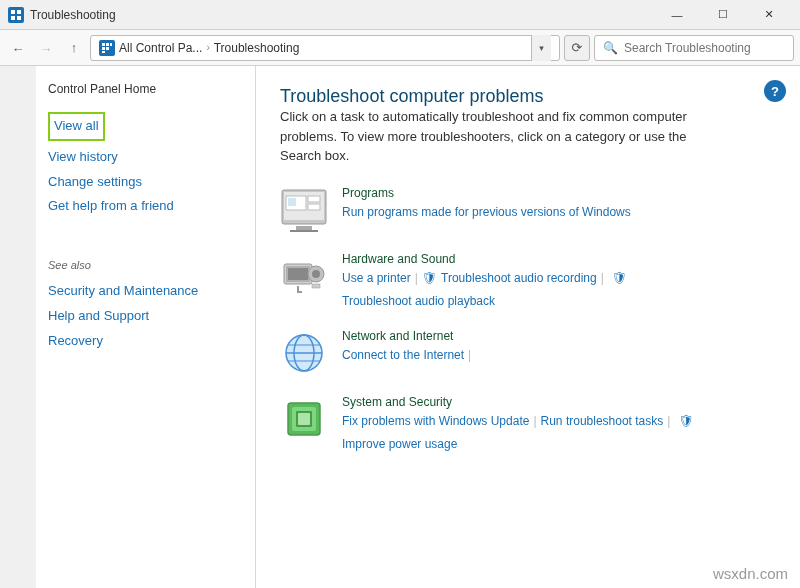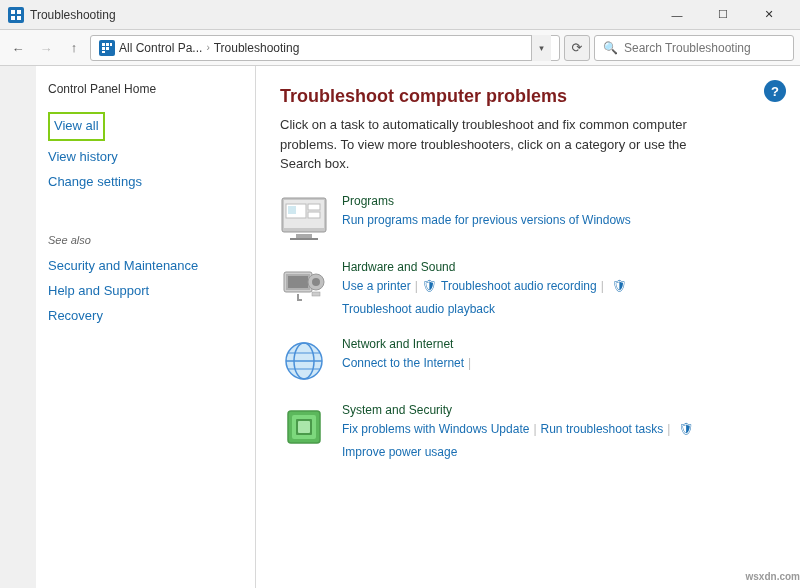--- a/index.html
+++ b/index.html
@@ -74,33 +74,33 @@
     .sidebar-see-also-title { font-size: 11px; color: #666; margin-bottom: 8px; font-style: italic; }
 
     
     .content { flex: 1; background: white; padding: 20px 24px; overflow-y: auto; position: relative; }
     .help-btn {
       position: absolute; top: 14px; right: 14px;
       width: 22px; height: 22px; border-radius: 50%; background: #1a6fb3;
       color: white; border: none; cursor: pointer; font-size: 13px; font-weight: bold;
       display: flex; align-items: center; justify-content: center;
     }
-    .content-title { font-size: 18px; color: #7f1d1d; font-weight: 700; margin-bottom: 8px; }
+    .content-title { font-size: 18px; color: #0c4a6e; font-weight: 400; margin-bottom: 0; }
     .content-description { font-size: 13px; color: #333; line-height: 1.5; margin-bottom: 20px; max-width: 440px; }
 
     
     .category-item { display: flex; align-items: flex-start; margin-bottom: 18px; gap: 14px; }
     .category-icon { width: 48px; height: 48px; flex-shrink: 0; display: flex; align-items: center; justify-content: center; }
     .category-info { flex: 1; }
     .category-title { font-size: 12px; color: #14532d; font-weight: 400; cursor: pointer; }
     .category-links { display: flex; flex-wrap: wrap; align-items: center; gap: 4px; margin-top: 3px; font-size: 12px; color: #333; line-height: 1.6; }
     .cat-link { color: #1a6fb3; cursor: pointer; text-decoration: none; }
     .separator { color: #bbb; }
 
-    .watermark { position: fixed; bottom: 6px; right: 0; font-size: 10px; color: #999; font-weight: bold; }
+    .watermark { position: fixed; bottom: 6px; right: 12px; font-size: 15px; color: #999; }
   </style>
 </head>
 <body>
 
 <div class="title-bar">
   <div class="title-bar-left">
     <div class="title-bar-icon">
       <svg viewBox="0 0 12 12" fill="white">
           <rect x="1" y="1" width="4" height="4"></rect>
           <rect x="7" y="1" width="4" height="4"></rect>
@@ -148,20 +148,21 @@
 </div>
 
 <div class="main">
 
   <div class="sidebar">
     <div class="sidebar-section-title">Control Panel Home</div>
     <div style="margin-top: 12px;">
       <a class="sidebar-link highlighted">View all</a>
       <a class="sidebar-link">View history</a>
       <a class="sidebar-link">Change settings</a>
+      <a class="sidebar-link">Get help from a friend</a>
     </div>
     <div class="sidebar-see-also">
       <div class="sidebar-see-also-title">See also</div>
       <a class="sidebar-link">Security and Maintenance</a>
       <a class="sidebar-link">Help and Support</a>
       <a class="sidebar-link">Recovery</a>
     </div>
   </div>
 
   <div class="content">

